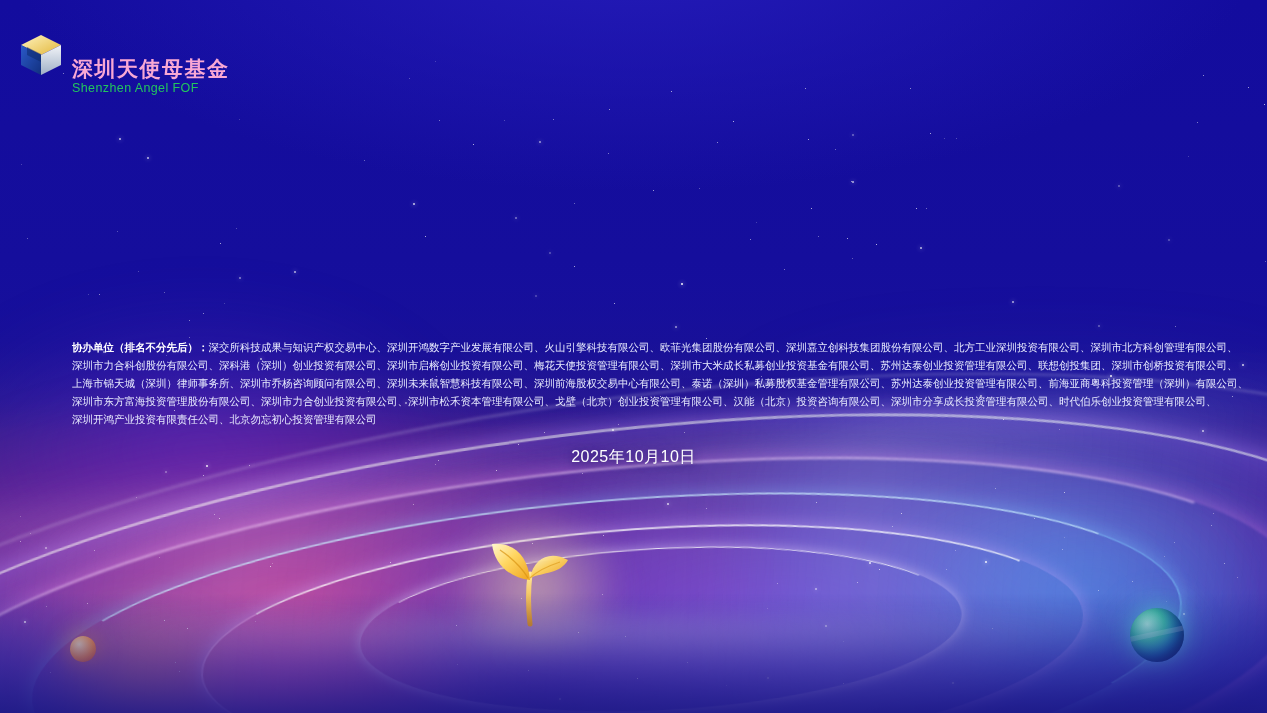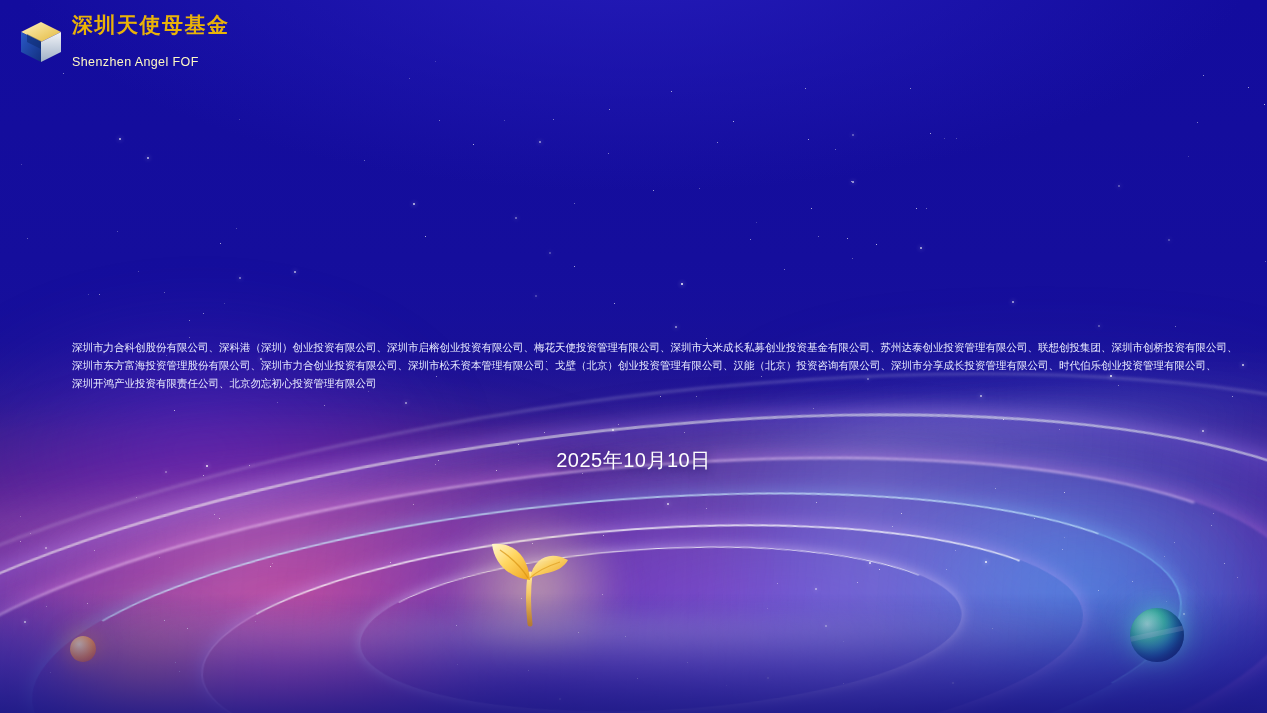--- a/index.html
+++ b/index.html
@@ -158,22 +158,22 @@
   .logo-a .cn{
     color:#fff;font-size:13px;font-weight:bold;letter-spacing:1px;
     text-shadow:0 0 6px rgba(120,160,255,.6);
   }
   .logo-a .en{
     color:#c8d4f5;font-size:4.4px;letter-spacing:.45px;transform:scale(.98);
   }
 
   .logo-b .cube{width:46px;height:46px;}
   .logo-b .txt{display:flex;flex-direction:column;line-height:1.05;}
-  .logo-b .cn{color:#eab308;font-size:21px;font-weight:bold;letter-spacing:1.5px;}
-  .logo-b .en{color:#fef9c3;font-size:12.5px;letter-spacing:.4px;margin-top:20px;}
+  .logo-b .cn{color:#f9a8d4;font-size:21px;font-weight:bold;letter-spacing:1.5px;margin-top:44px;}
+  .logo-b .en{color:#22c55e;font-size:12.5px;letter-spacing:.4px;margin-top:2px;}
 
   
   .title-block{
     position:absolute;left:0;right:0;top:118px;text-align:center;
   }
   .title-line{
     color:#ffffff;
     font-weight:bold;
     font-size:47px;
     letter-spacing:1px;
@@ -202,21 +202,21 @@
   }
   .coorg .k{font-weight:bold;color:#ffffff;}
   .coorg .row{white-space:nowrap;}
   .coorg .row.first{text-indent:0;}
 
   
   .date-block{
     position:absolute;left:0;right:0;top:447px;text-align:center;
     color:#ffffff;
   }
-  .date-block .d{font-size:20px;letter-spacing:.5px;text-shadow:0 2px 8px rgba(20,10,90,.8);}
+  .date-block .d{font-size:16px;letter-spacing:.5px;text-shadow:0 2px 8px rgba(20,10,90,.8);}
   .date-block .p{font-size:22px;letter-spacing:3px;margin-top:9px;text-shadow:0 2px 8px rgba(20,10,90,.8);}
 
   
   .sprout{position:absolute;left:470px;top:520px;width:120px;height:110px;}
   .sprout-glow{
     position:absolute;left:440px;top:500px;width:190px;height:160px;
     background:radial-gradient(ellipse at 50% 55%, rgba(255,236,170,.55), rgba(255,200,90,0) 68%);
     filter:blur(14px);
   }
 
@@ -518,21 +518,25 @@
         <div class="cn">深圳天使母基金</div>
         <div class="en">Shenzhen Angel FOF</div>
       </div>
     </div>
 
   </div>
 
 
 
   <div class="coorg">
+    <div class="row first">
+      <span class="k">协办单位（排名不分先后）：</span><span>深交所科技成果与知识产权交易中心、深圳开鸿数字产业发展有限公司、火山引擎科技有限公司、欧菲光集团股份有限公司、深圳嘉立创科技集团股份有限公司、北方工业深圳投资有限公司、深圳市北方科创管理有限公司、</span>
+    </div>
     <div class="row"><span>深圳市力合科创股份有限公司、深科港（深圳）创业投资有限公司、深圳市启榕创业投资有限公司、梅花天使投资管理有限公司、深圳市大米成长私募创业投资基金有限公司、苏州达泰创业投资管理有限公司、联想创投集团、深圳市创桥投资有限公司、</span></div>
+    <div class="row"><span>上海市锦天城（深圳）律师事务所、深圳市乔杨咨询顾问有限公司、深圳未来鼠智慧科技有限公司、深圳前海股权交易中心有限公司、泰诺（深圳）私募股权基金管理有限公司、苏州达泰创业投资管理有限公司、前海亚商粤科投资管理（深圳）有限公司、</span></div>
     <div class="row"><span>深圳市东方富海投资管理股份有限公司、深圳市力合创业投资有限公司、深圳市松禾资本管理有限公司、戈壁（北京）创业投资管理有限公司、汉能（北京）投资咨询有限公司、深圳市分享成长投资管理有限公司、时代伯乐创业投资管理有限公司、</span></div>
     <div class="row"><span>深圳开鸿产业投资有限责任公司、北京勿忘初心投资管理有限公司</span></div>
   </div>
 
   <div class="date-block">
     <div class="d">2025年10月10日</div>
   </div>
 
 </div>
 

